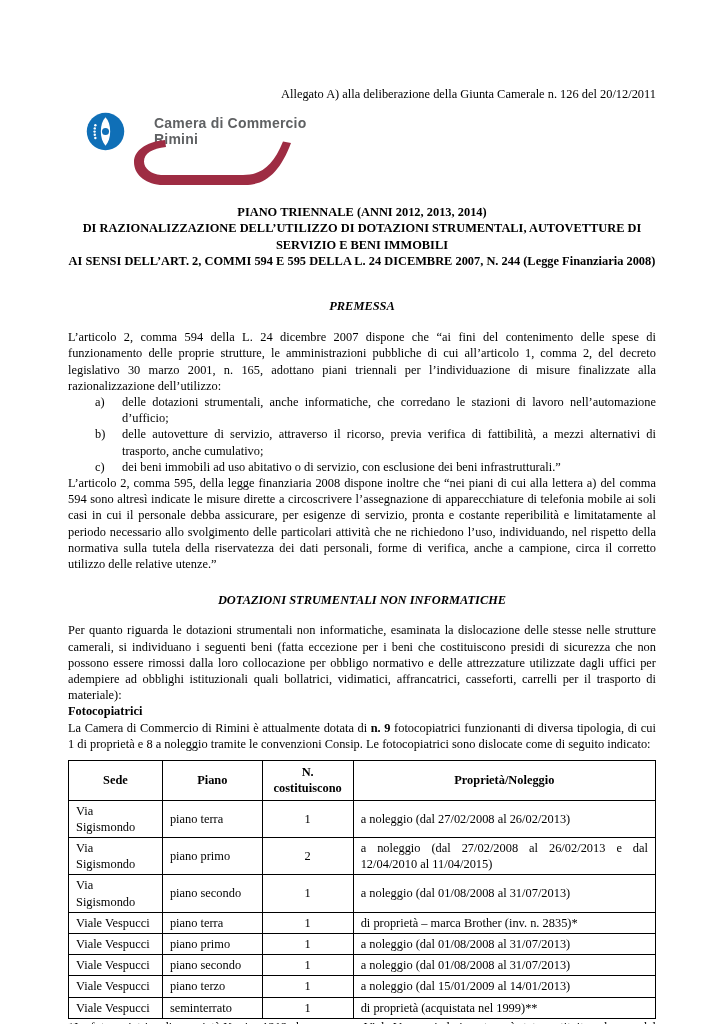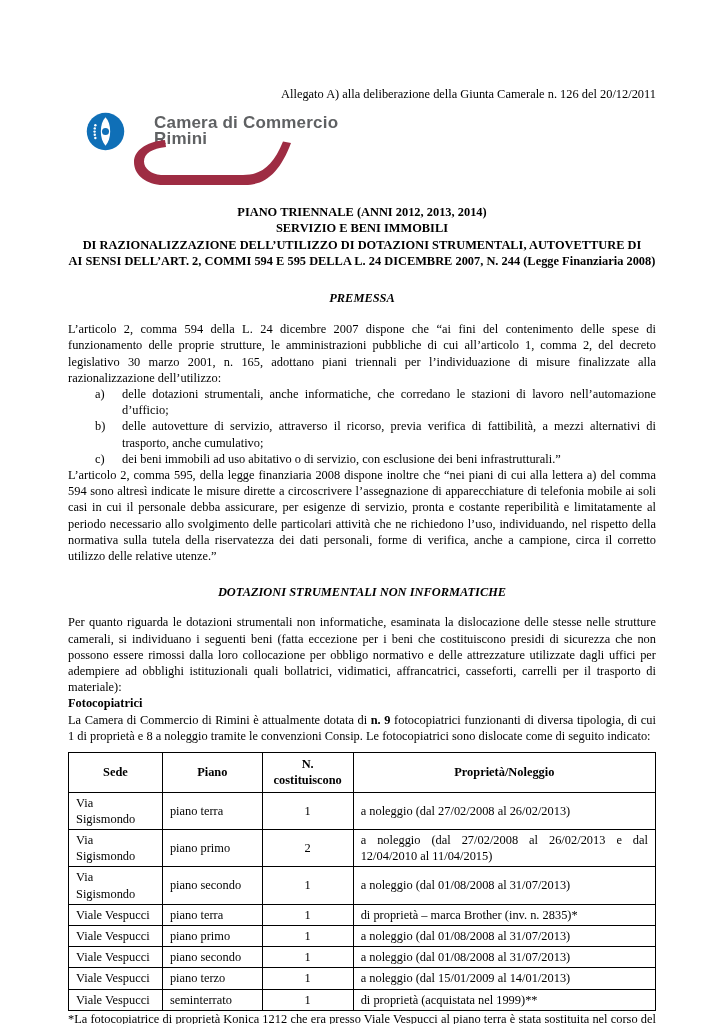--- a/index.html
+++ b/index.html
@@ -19,27 +19,27 @@
     margin-bottom: 10px;
     white-space: nowrap;
   }
 
   
   .logo-row { position: relative; height: 76px; margin-bottom: 16px; }
   .logo-mark { position: absolute; left: 18px; top: 0; width: 39px; height: 39px; }
   .logo-text {
     position: absolute; left: 86px; top: 3px;
     font-family: "Liberation Sans", "DejaVu Sans", sans-serif;
-    font-weight: 700; font-size: 17px; line-height: 16px;
+    font-weight: 700; font-size: 14px; line-height: 16px;
     color: #5f6163; letter-spacing: 0.2px;
   }
   .logo-swoosh { position: absolute; left: 64px; top: 26px; width: 160px; height: 49px; }
 
   
-  .title-block { text-align: center; font-weight: bold; margin-bottom: 21px; }
+  .title-block { text-align: center; font-weight: bold; margin-bottom: 29px; }
   .title-block div { min-height: 16.2px; }
   .center-heading {
     text-align: center; font-weight: bold; font-style: italic;
     margin: 14px 0 15px 0;
   }
   .section-heading { margin: 20px 0 14px 0; }
 
   p.just { text-align: justify; margin: 0; }
 
   .list-item { display: flex; padding-left: 27px; }
@@ -89,22 +89,22 @@
       <div>Camera di Commercio</div>
       <div>Rimini</div>
     </div>
     <svg class="logo-swoosh" viewBox="0 0 160 49">
       <path d="M33,2 C13,4 2,13 2,24 C2,36 12,45 28,47 L113,47 C134,47 148,34 159,5 L151,3.5 C141,28 129,37 111,37 L29,37 C19,36 12,30.5 12,23.5 C12,15.5 20,10.5 34,9 Z" fill="#9e2c43"></path>
     </svg>
   </div>
 
   <div class="title-block">
     <div>PIANO TRIENNALE (ANNI 2012, 2013, 2014)</div>
+    <div>DI RAZIONALIZZAZIONE DELL’UTILIZZO DI DOTAZIONI STRUMENTALI, AUTOVETTURE DI</div>
     <div>SERVIZIO E BENI IMMOBILI</div>
-    <div>DI RAZIONALIZZAZIONE DELL’UTILIZZO DI DOTAZIONI STRUMENTALI, AUTOVETTURE DI</div>
     <div>AI SENSI DELL’ART. 2, COMMI 594 E 595 DELLA L. 24 DICEMBRE 2007, N. 244 (Legge Finanziaria 2008)</div>
   </div>
 
   <div class="center-heading">PREMESSA</div>
 
   <p class="just">L’articolo 2, comma 594 della L. 24 dicembre 2007 dispone che “ai fini del contenimento delle spese di funzionamento delle proprie strutture, le amministrazioni pubbliche di cui all’articolo 1, comma 2, del decreto legislativo 30 marzo 2001, n. 165, adottano piani triennali per l’individuazione di misure finalizzate alla razionalizzazione dell’utilizzo:</p>
 
   <div class="list-item">
     <span class="li-label">a)</span>
     <span class="li-text">delle dotazioni strumentali, anche informatiche, che corredano le stazioni di lavoro nell’automazione d’ufficio;</span>

